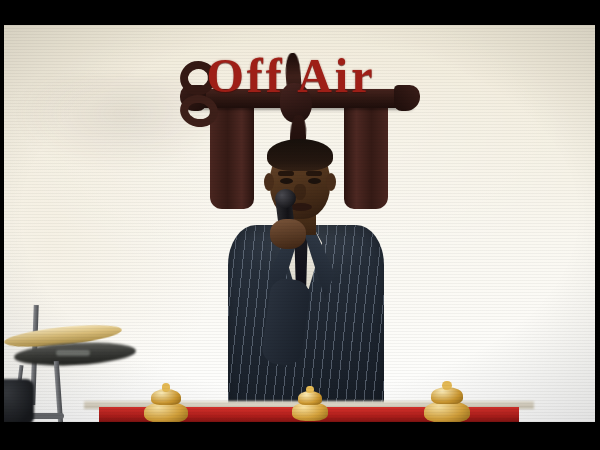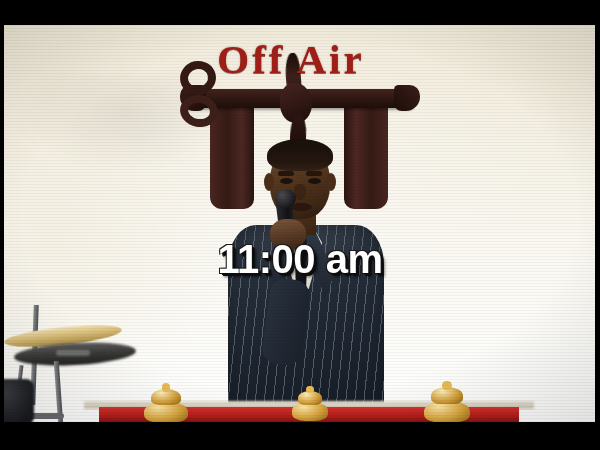--- a/index.html
+++ b/index.html
@@ -351,26 +351,26 @@
     position: absolute;
     inset: 0;
     pointer-events: none;
     background: radial-gradient(ellipse 85% 80% at 50% 48%, rgba(0,0,0,0) 55%, rgba(0,0,0,0.16) 100%);
   }
 
   
   #off-air-text {
     position: absolute;
     left: 0;
-    top: 8px;
+    top: 25px;
     width: 574px;
     text-align: center;
     font-family: "Liberation Serif", "DejaVu Serif", serif;
     font-weight: 700;
-    font-size: 41px;
+    font-size: 48px;
     line-height: 52px;
     letter-spacing: 3px;
     color: #9e1f17;
     text-shadow: 0 1px 0 rgba(60,10,6,0.55), 0 0 2px rgba(120,25,18,0.45);
     white-space: nowrap;
     z-index: 14;
   }
 
   
   #tunein-overlay {
@@ -501,21 +501,20 @@
     </div>
 
     <div id="off-air-text">Off Air</div>
 
     <div id="video-softness"></div>
     <div id="vignette"></div>
 
   </div>
 
   <div id="tunein-overlay">
-    <div class="tunein-line">11:00 am</div>
   </div>
 
   <div class="letterbox" id="letterbox-top"></div>
   <div class="letterbox" id="letterbox-bottom"></div>
   <div class="sidebar-bar" id="sidebar-left"></div>
   <div class="sidebar-bar" id="sidebar-right"></div>
 
 </div>
 
 </body></html>

